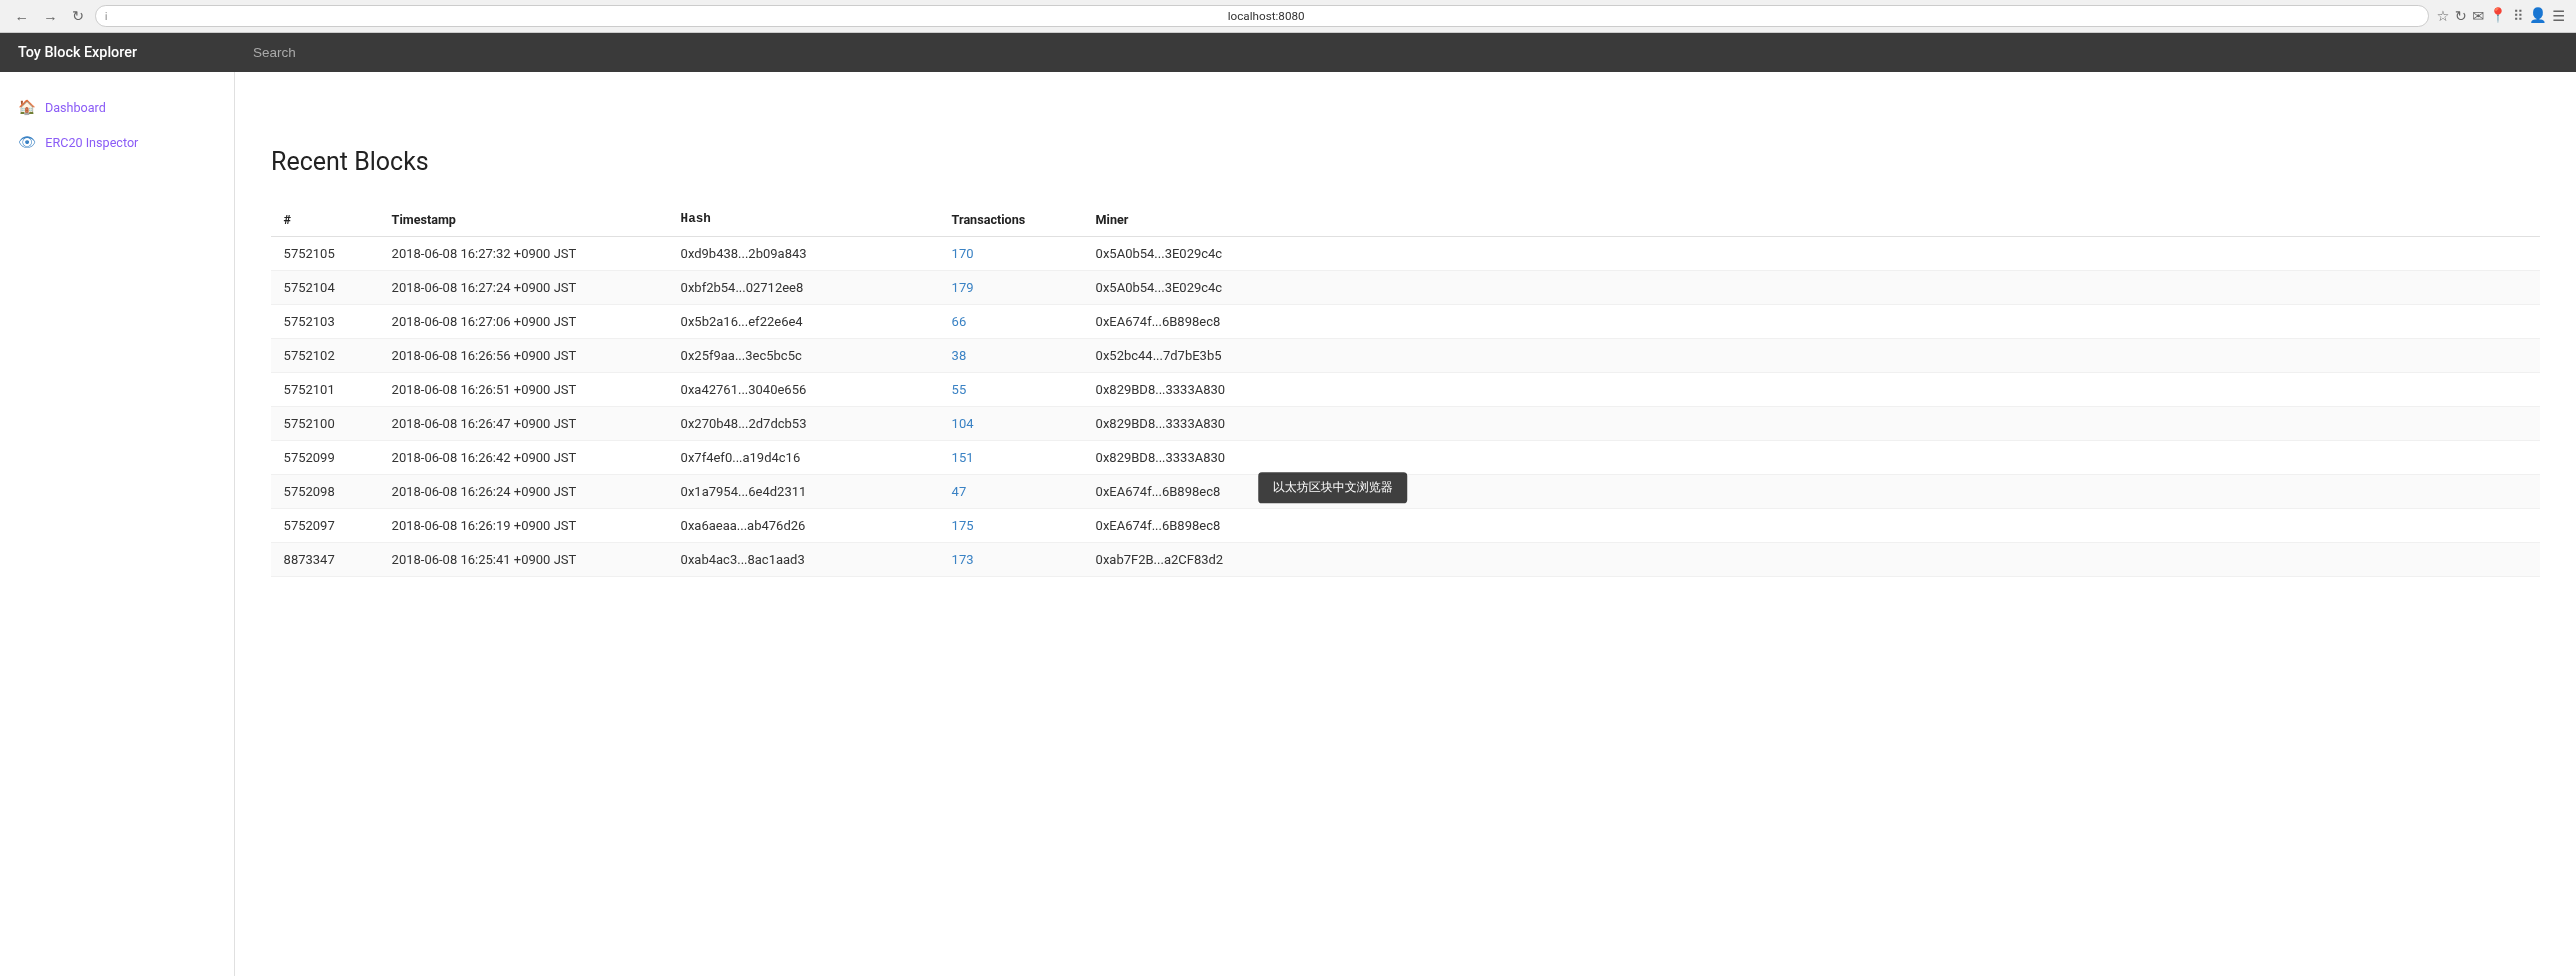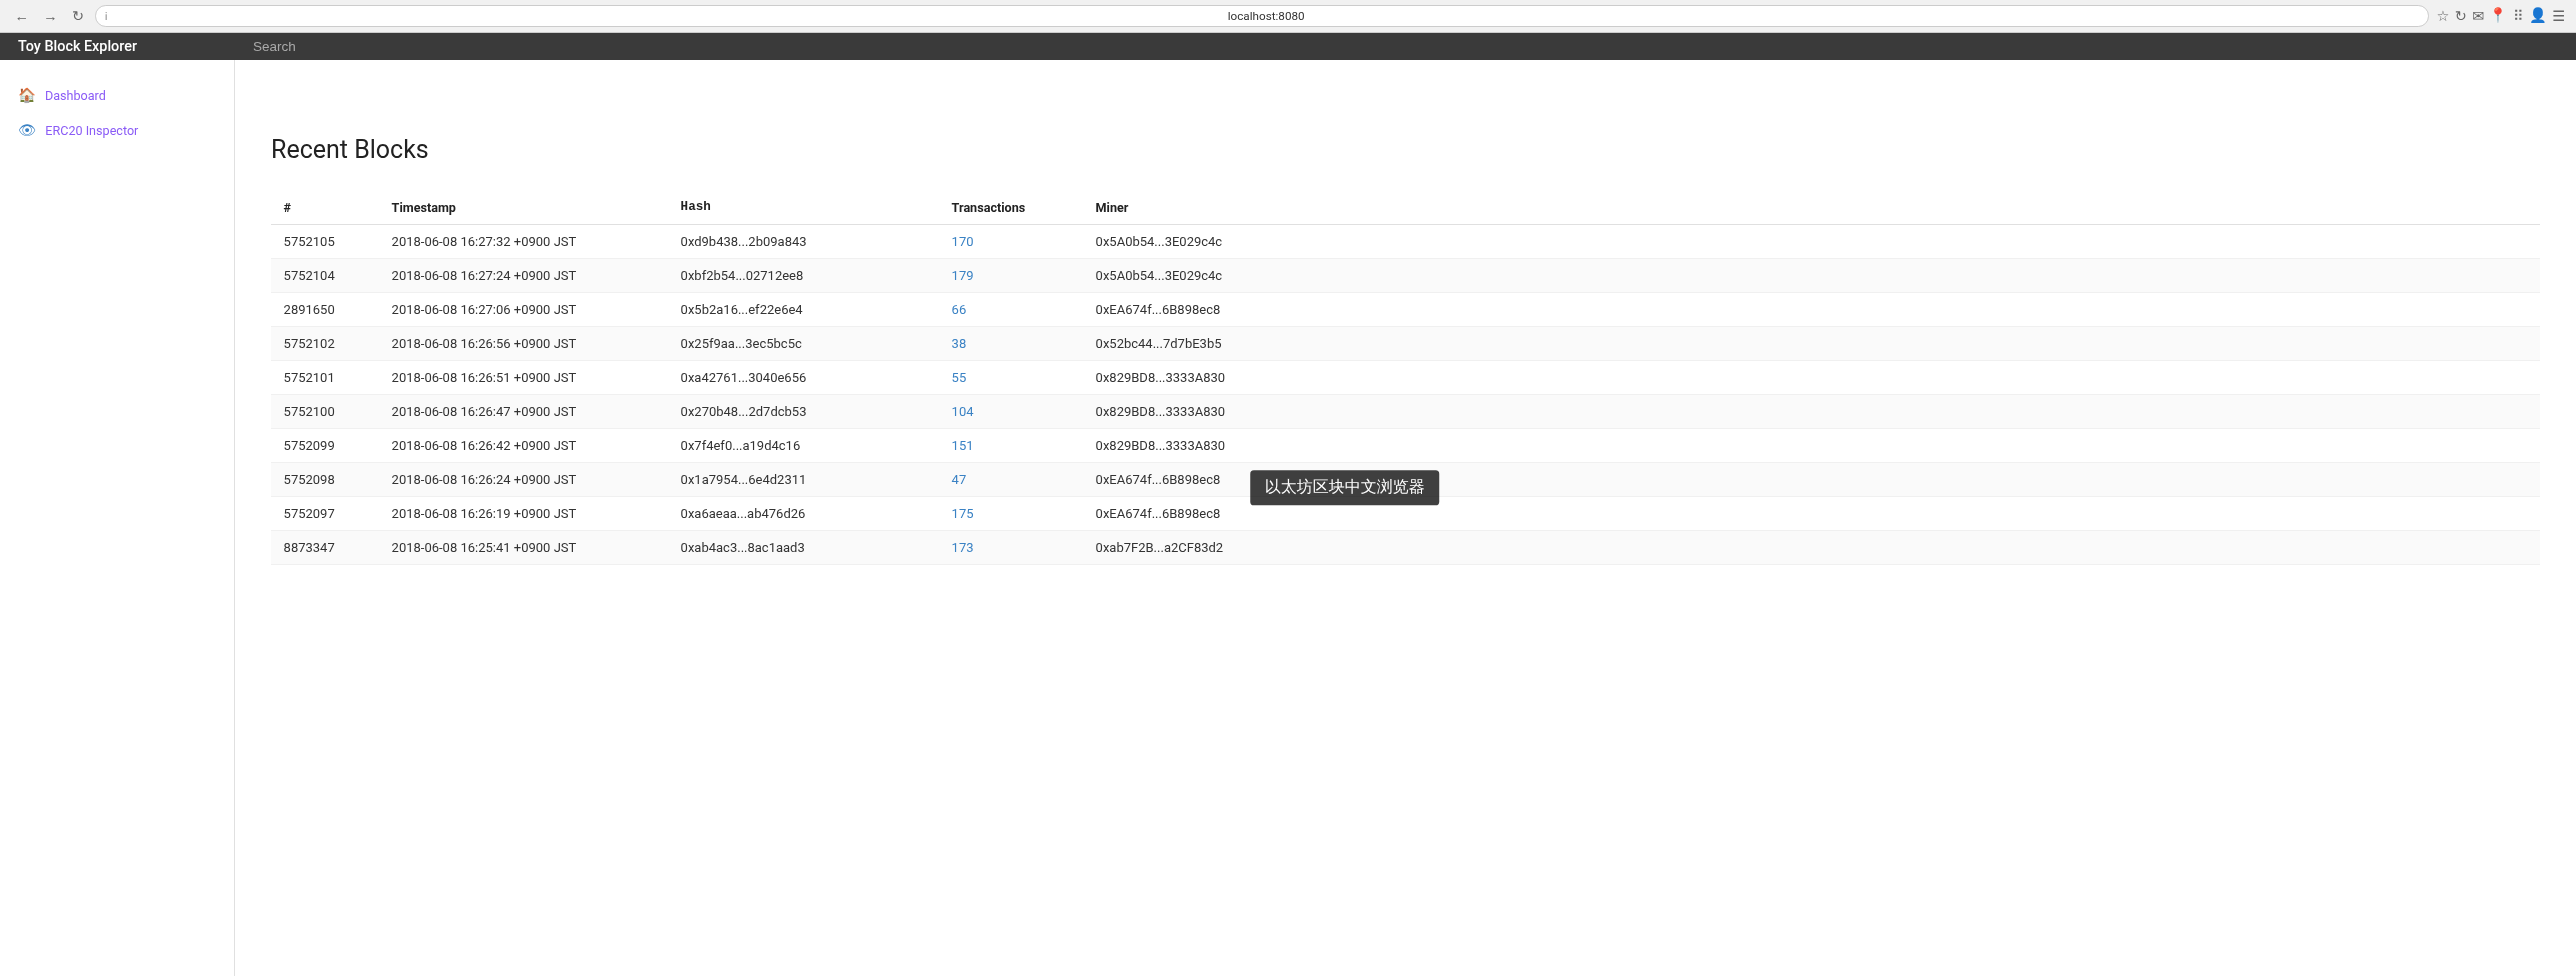--- a/index.html
+++ b/index.html
@@ -79,21 +79,21 @@
     .app-wrapper {
       display: flex;
       flex-direction: column;
       flex: 1;
       overflow: hidden;
     }
 
     
     .top-nav {
       background: #3a3a3a;
-      height: 27px;
+      height: 39px;
       display: flex;
       align-items: center;
       padding: 0 18px;
     }
 
     .top-nav-title {
       color: #fff;
       font-size: 14.4px;
       font-weight: 500;
       width: 235px;
@@ -209,21 +209,21 @@
     .col-transactions { width: 144px; }
     .col-miner { width: auto; }
 
     
     .tooltip-overlay {
       position: fixed;
       background: rgba(0,0,0,0.75);
       color: #fff;
       padding: 7.2px 14.4px;
       border-radius: 3.6px;
-      font-size: 16px;
+      font-size: 12px;
       font-weight: 500;
       pointer-events: none;
       top: 50%;
       left: 50%;
       transform: translate(-20%, -50%);
       white-space: nowrap;
       z-index: 100;
     }
   </style>
 </head>
@@ -290,21 +290,21 @@
               <td>0x5A0b54...3E029c4c</td>
             </tr>
             <tr>
               <td>5752104</td>
               <td>2018-06-08 16:27:24 +0900 JST</td>
               <td>0xbf2b54...02712ee8</td>
               <td><a class="tx-link" href="#">179</a></td>
               <td>0x5A0b54...3E029c4c</td>
             </tr>
             <tr>
-              <td>2891650</td>
+              <td>5752103</td>
               <td>2018-06-08 16:27:06 +0900 JST</td>
               <td>0x5b2a16...ef22e6e4</td>
               <td><a class="tx-link" href="#">66</a></td>
               <td>0xEA674f...6B898ec8</td>
             </tr>
             <tr>
               <td>5752102</td>
               <td>2018-06-08 16:26:56 +0900 JST</td>
               <td>0x25f9aa...3ec5bc5c</td>
               <td><a class="tx-link" href="#">38</a></td>

